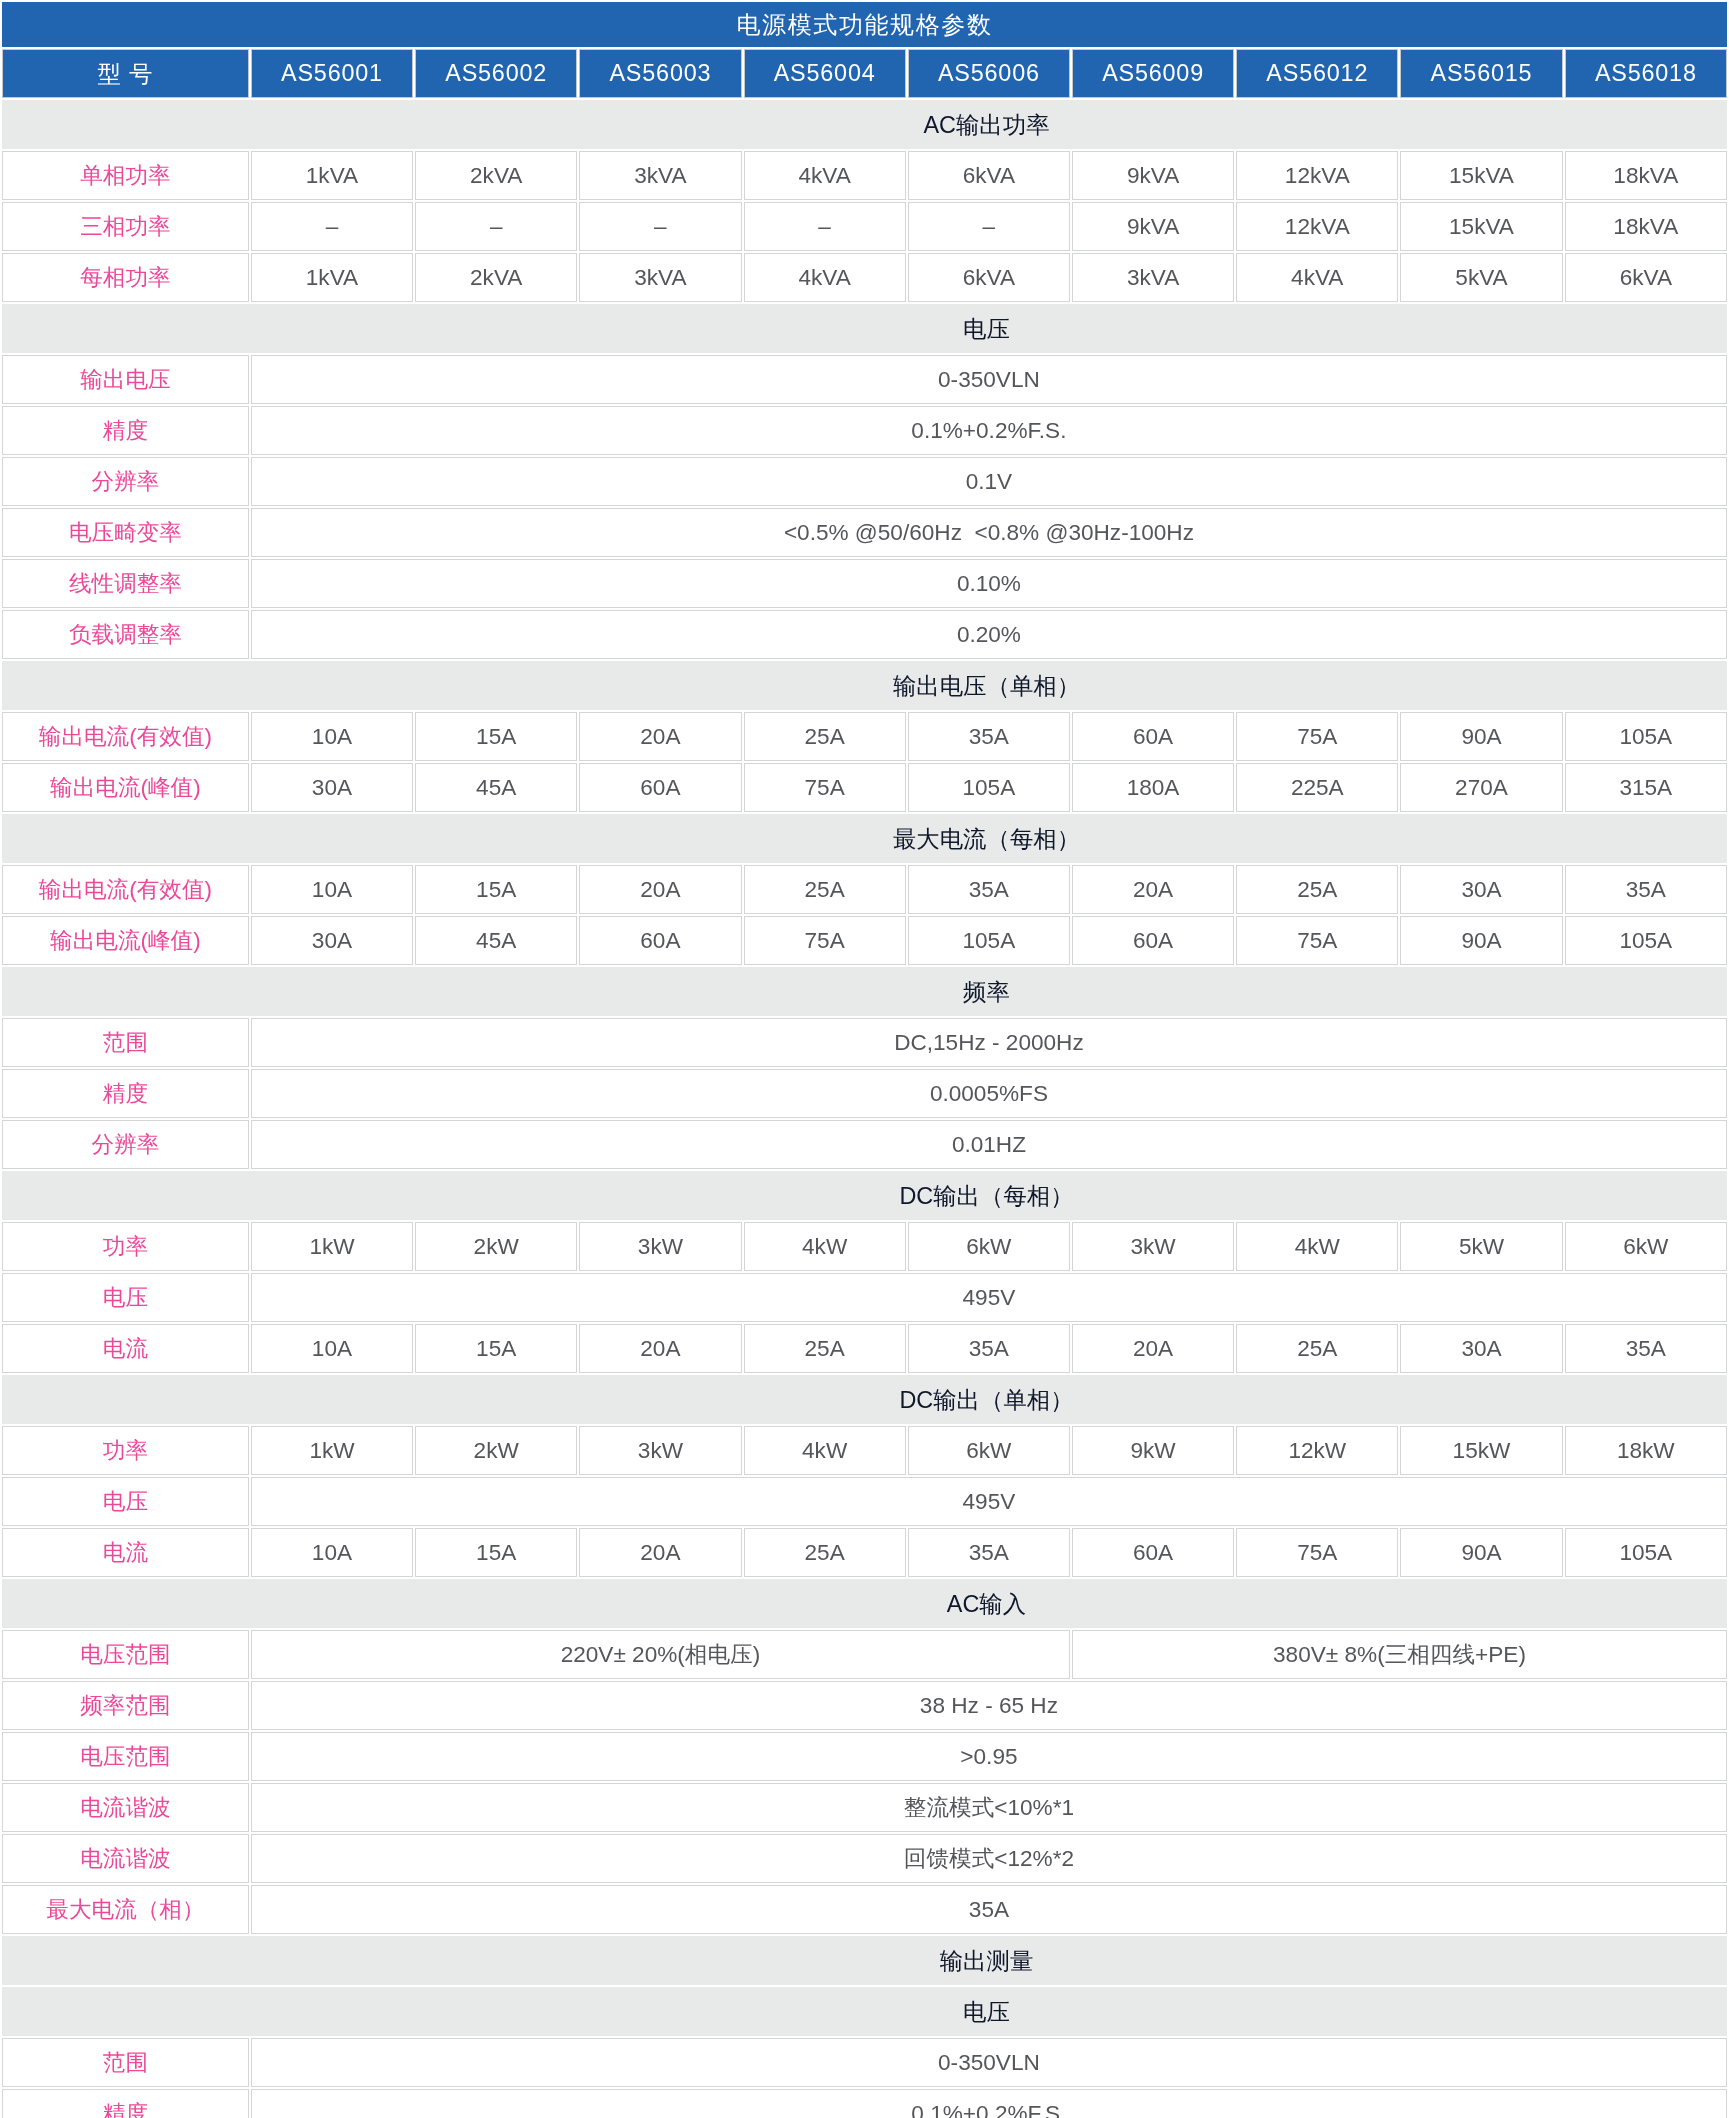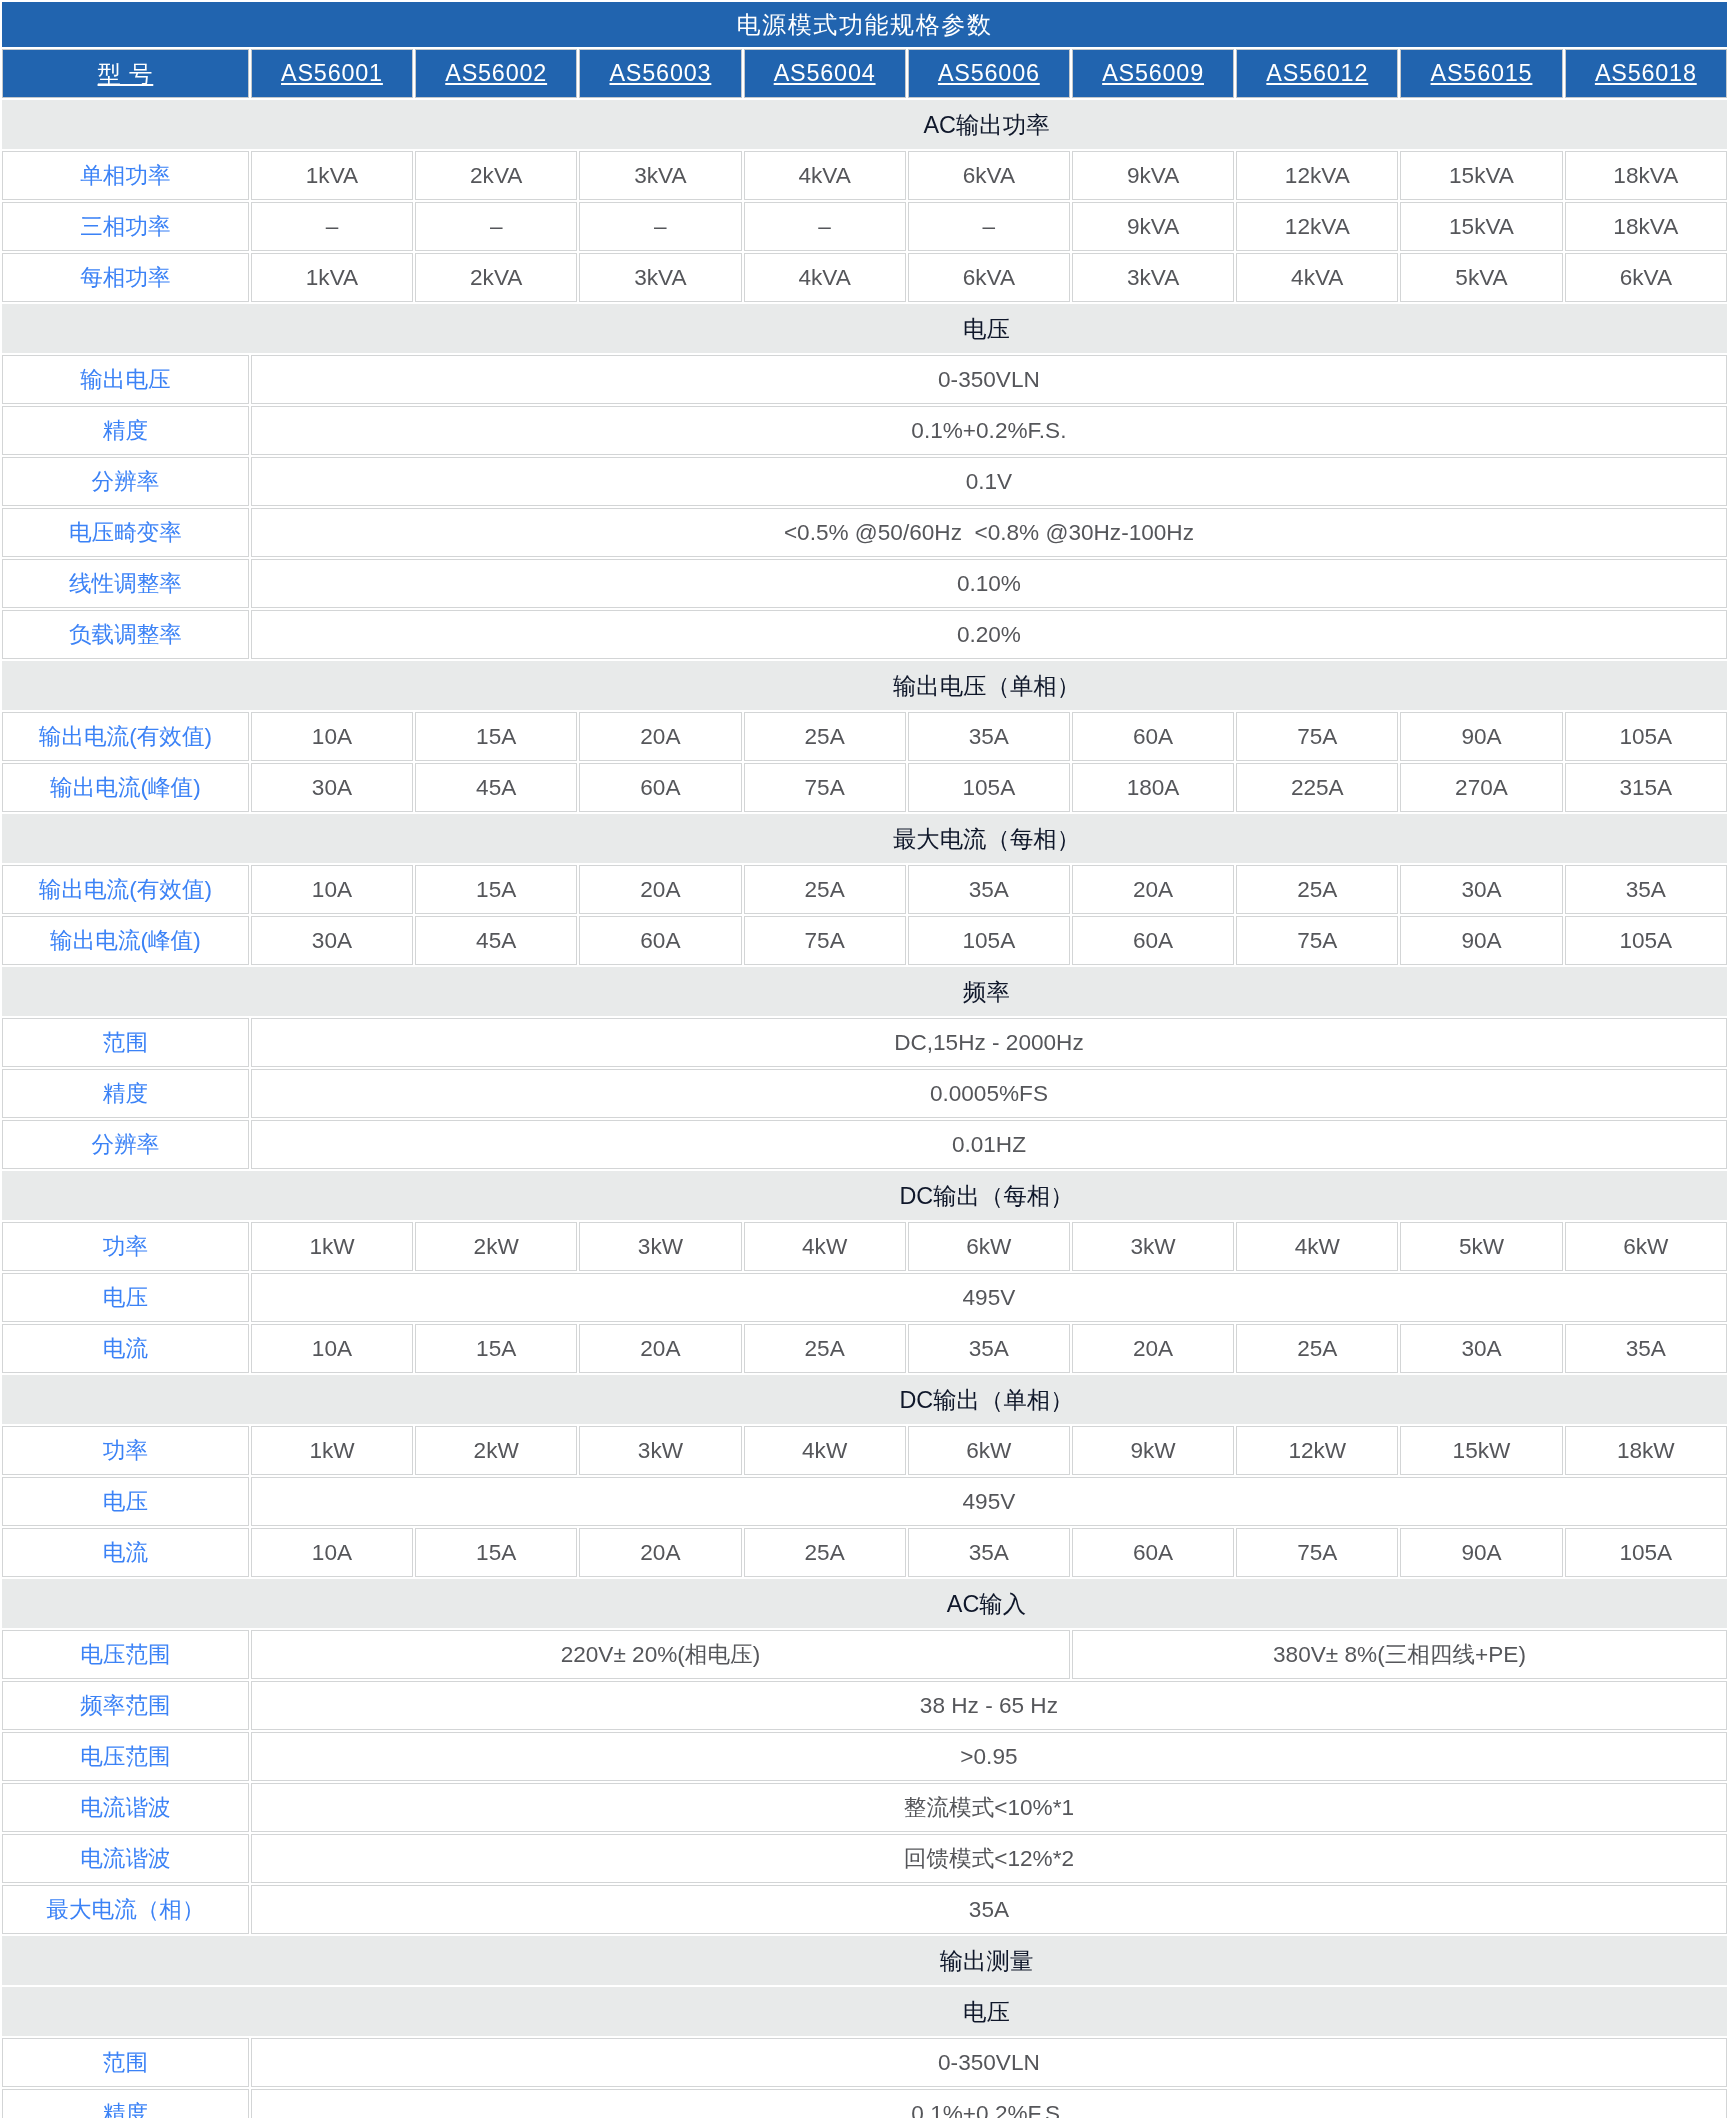--- a/index.html
+++ b/index.html
@@ -35,39 +35,38 @@
     height: 41px;
     margin-top: 23px;
   }
   
   td.th {
     background: #2164af;
     border: 0.8px solid #c3c8cc;
     color: #ffffff;
     font-size: 23.4px;
     letter-spacing: 0.8px;
-    text-decoration: underline;
   }
   
   td.band {
     background: #e8eaea;
     border: 0.8px solid #e8eaea;
     color: #0f172a;
     font-size: 23.4px;
     padding-left: 245px;
   }
   
   td.cell {
     background: #ffffff;
     border: 0.8px solid #d3d5d6;
     color: #55565a;
     font-size: 22.6px;
   }
   td.label {
-    color: #3b82f6;
+    color: #ec4899;
   }
   td.val {
     white-space: pre;
   }
 </style>
 </head>
 <body>
 
 <div class="page">
   <table class="spec">

